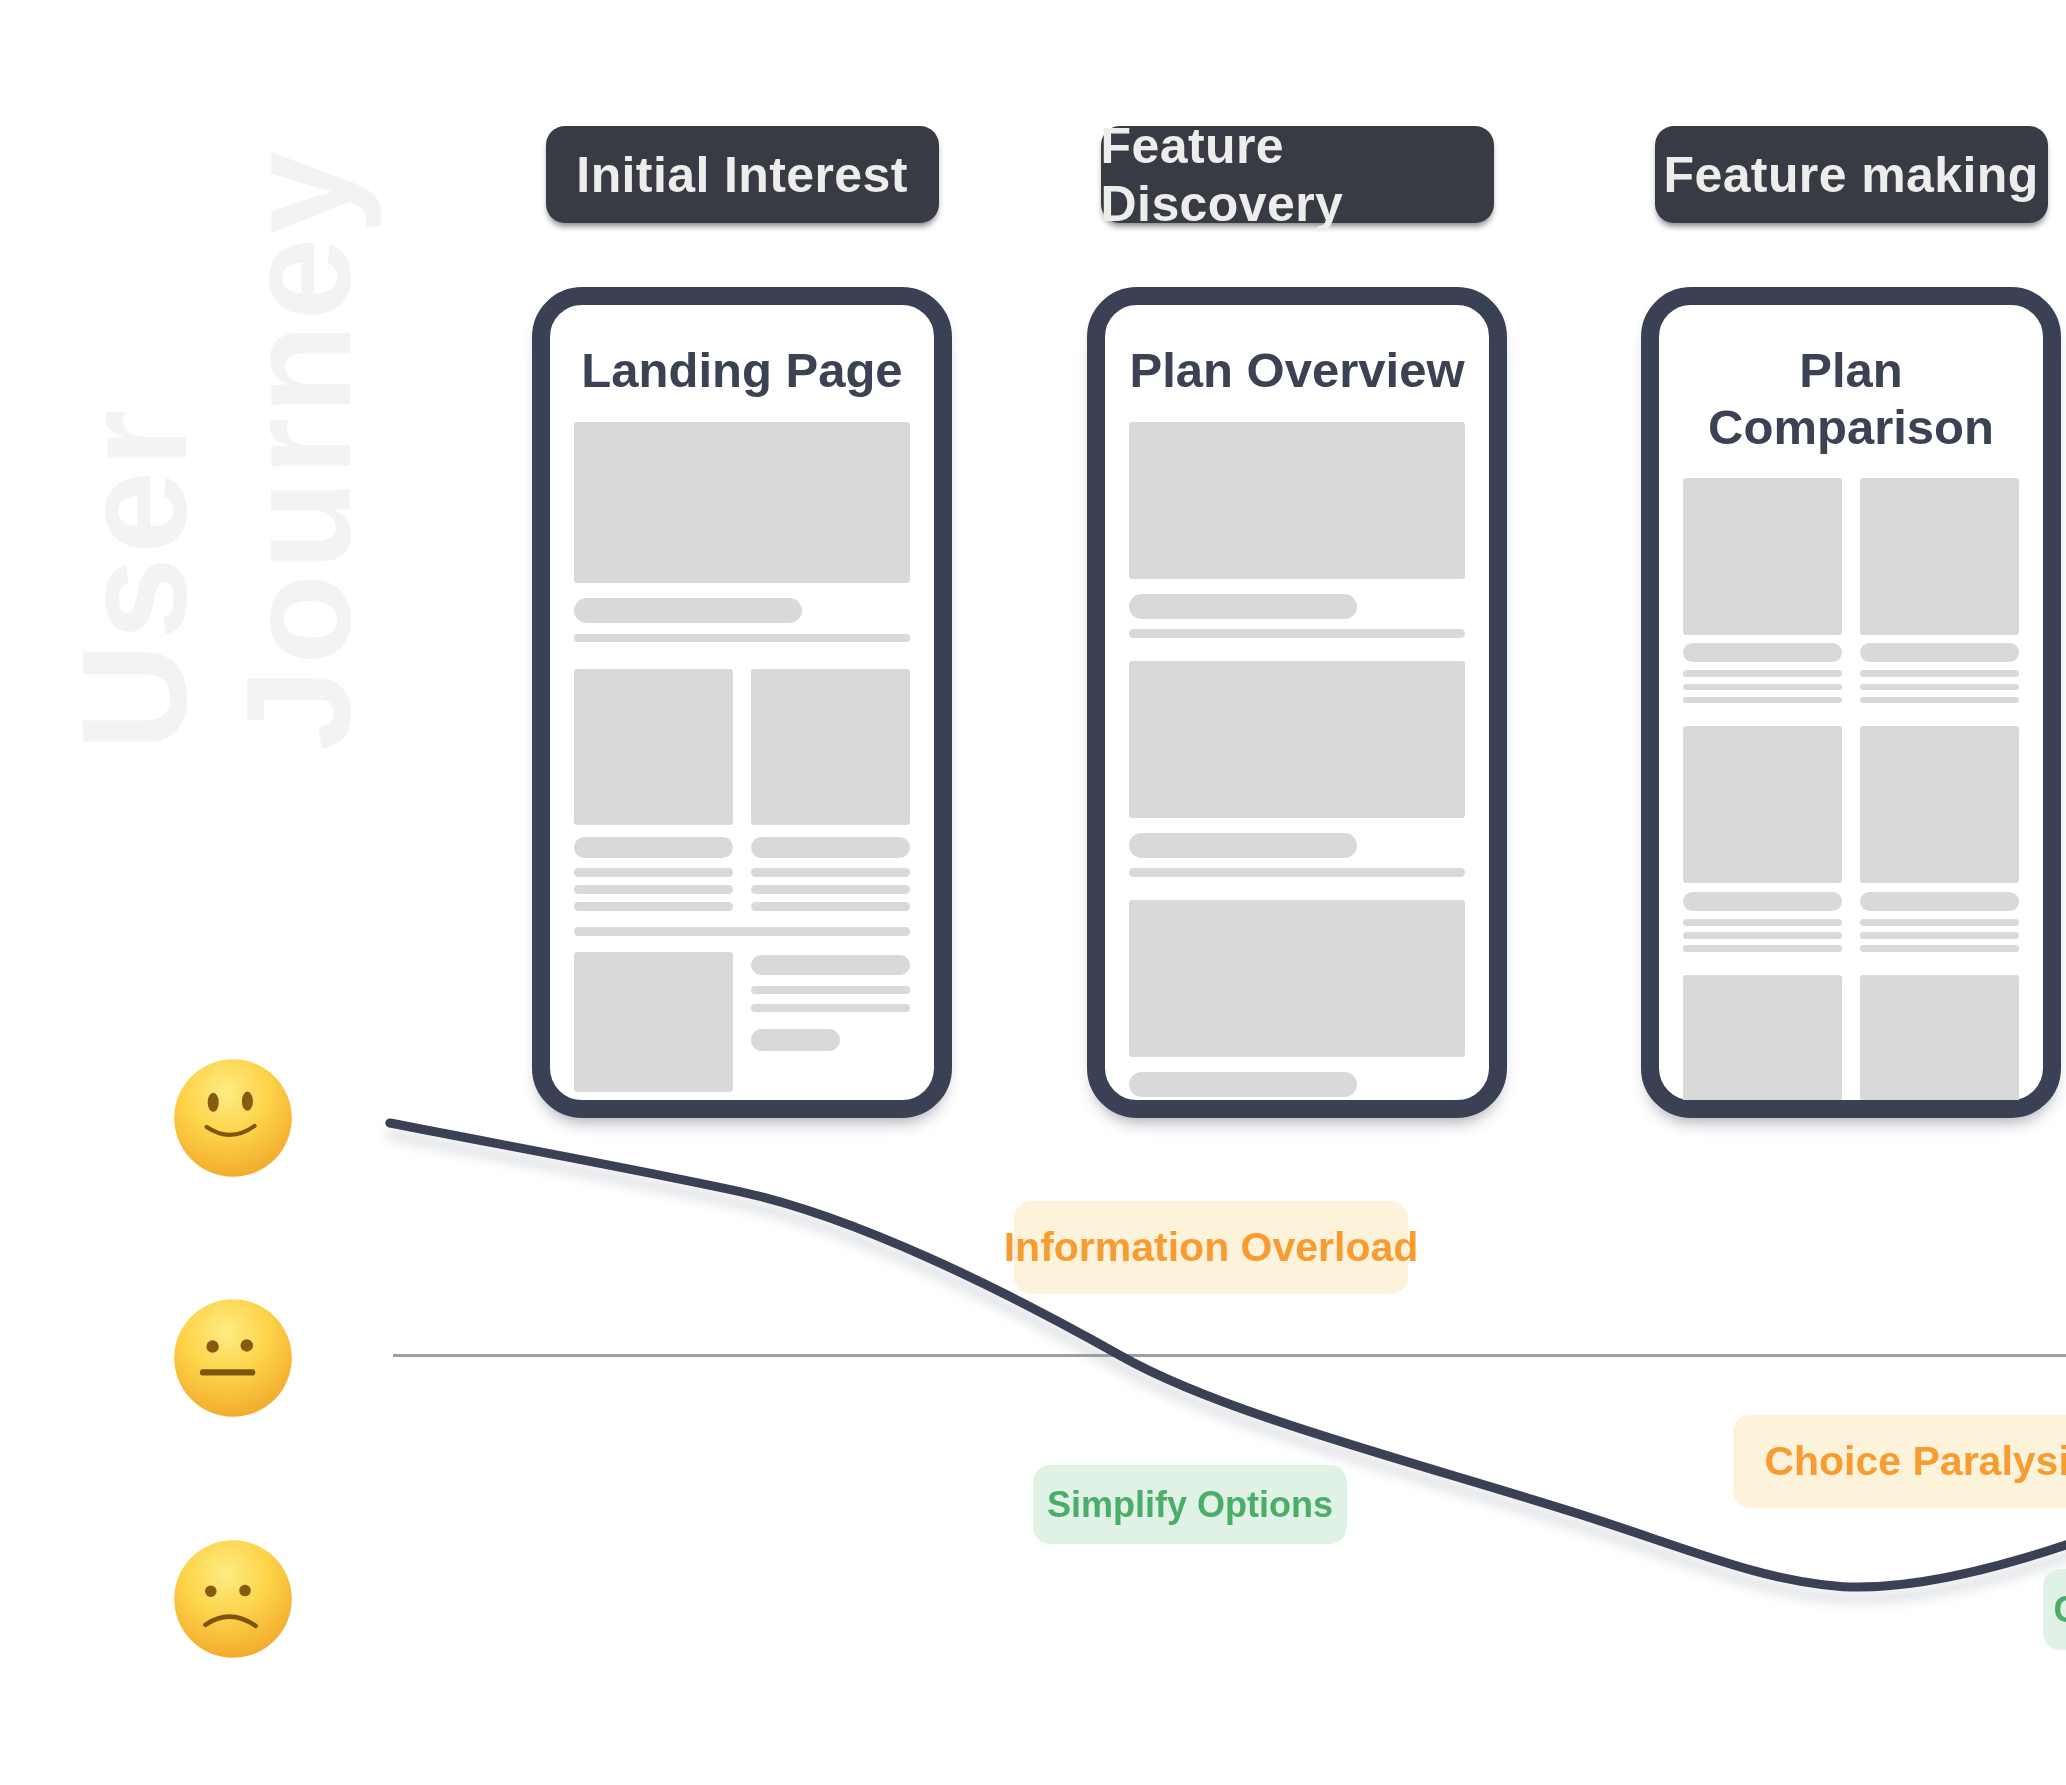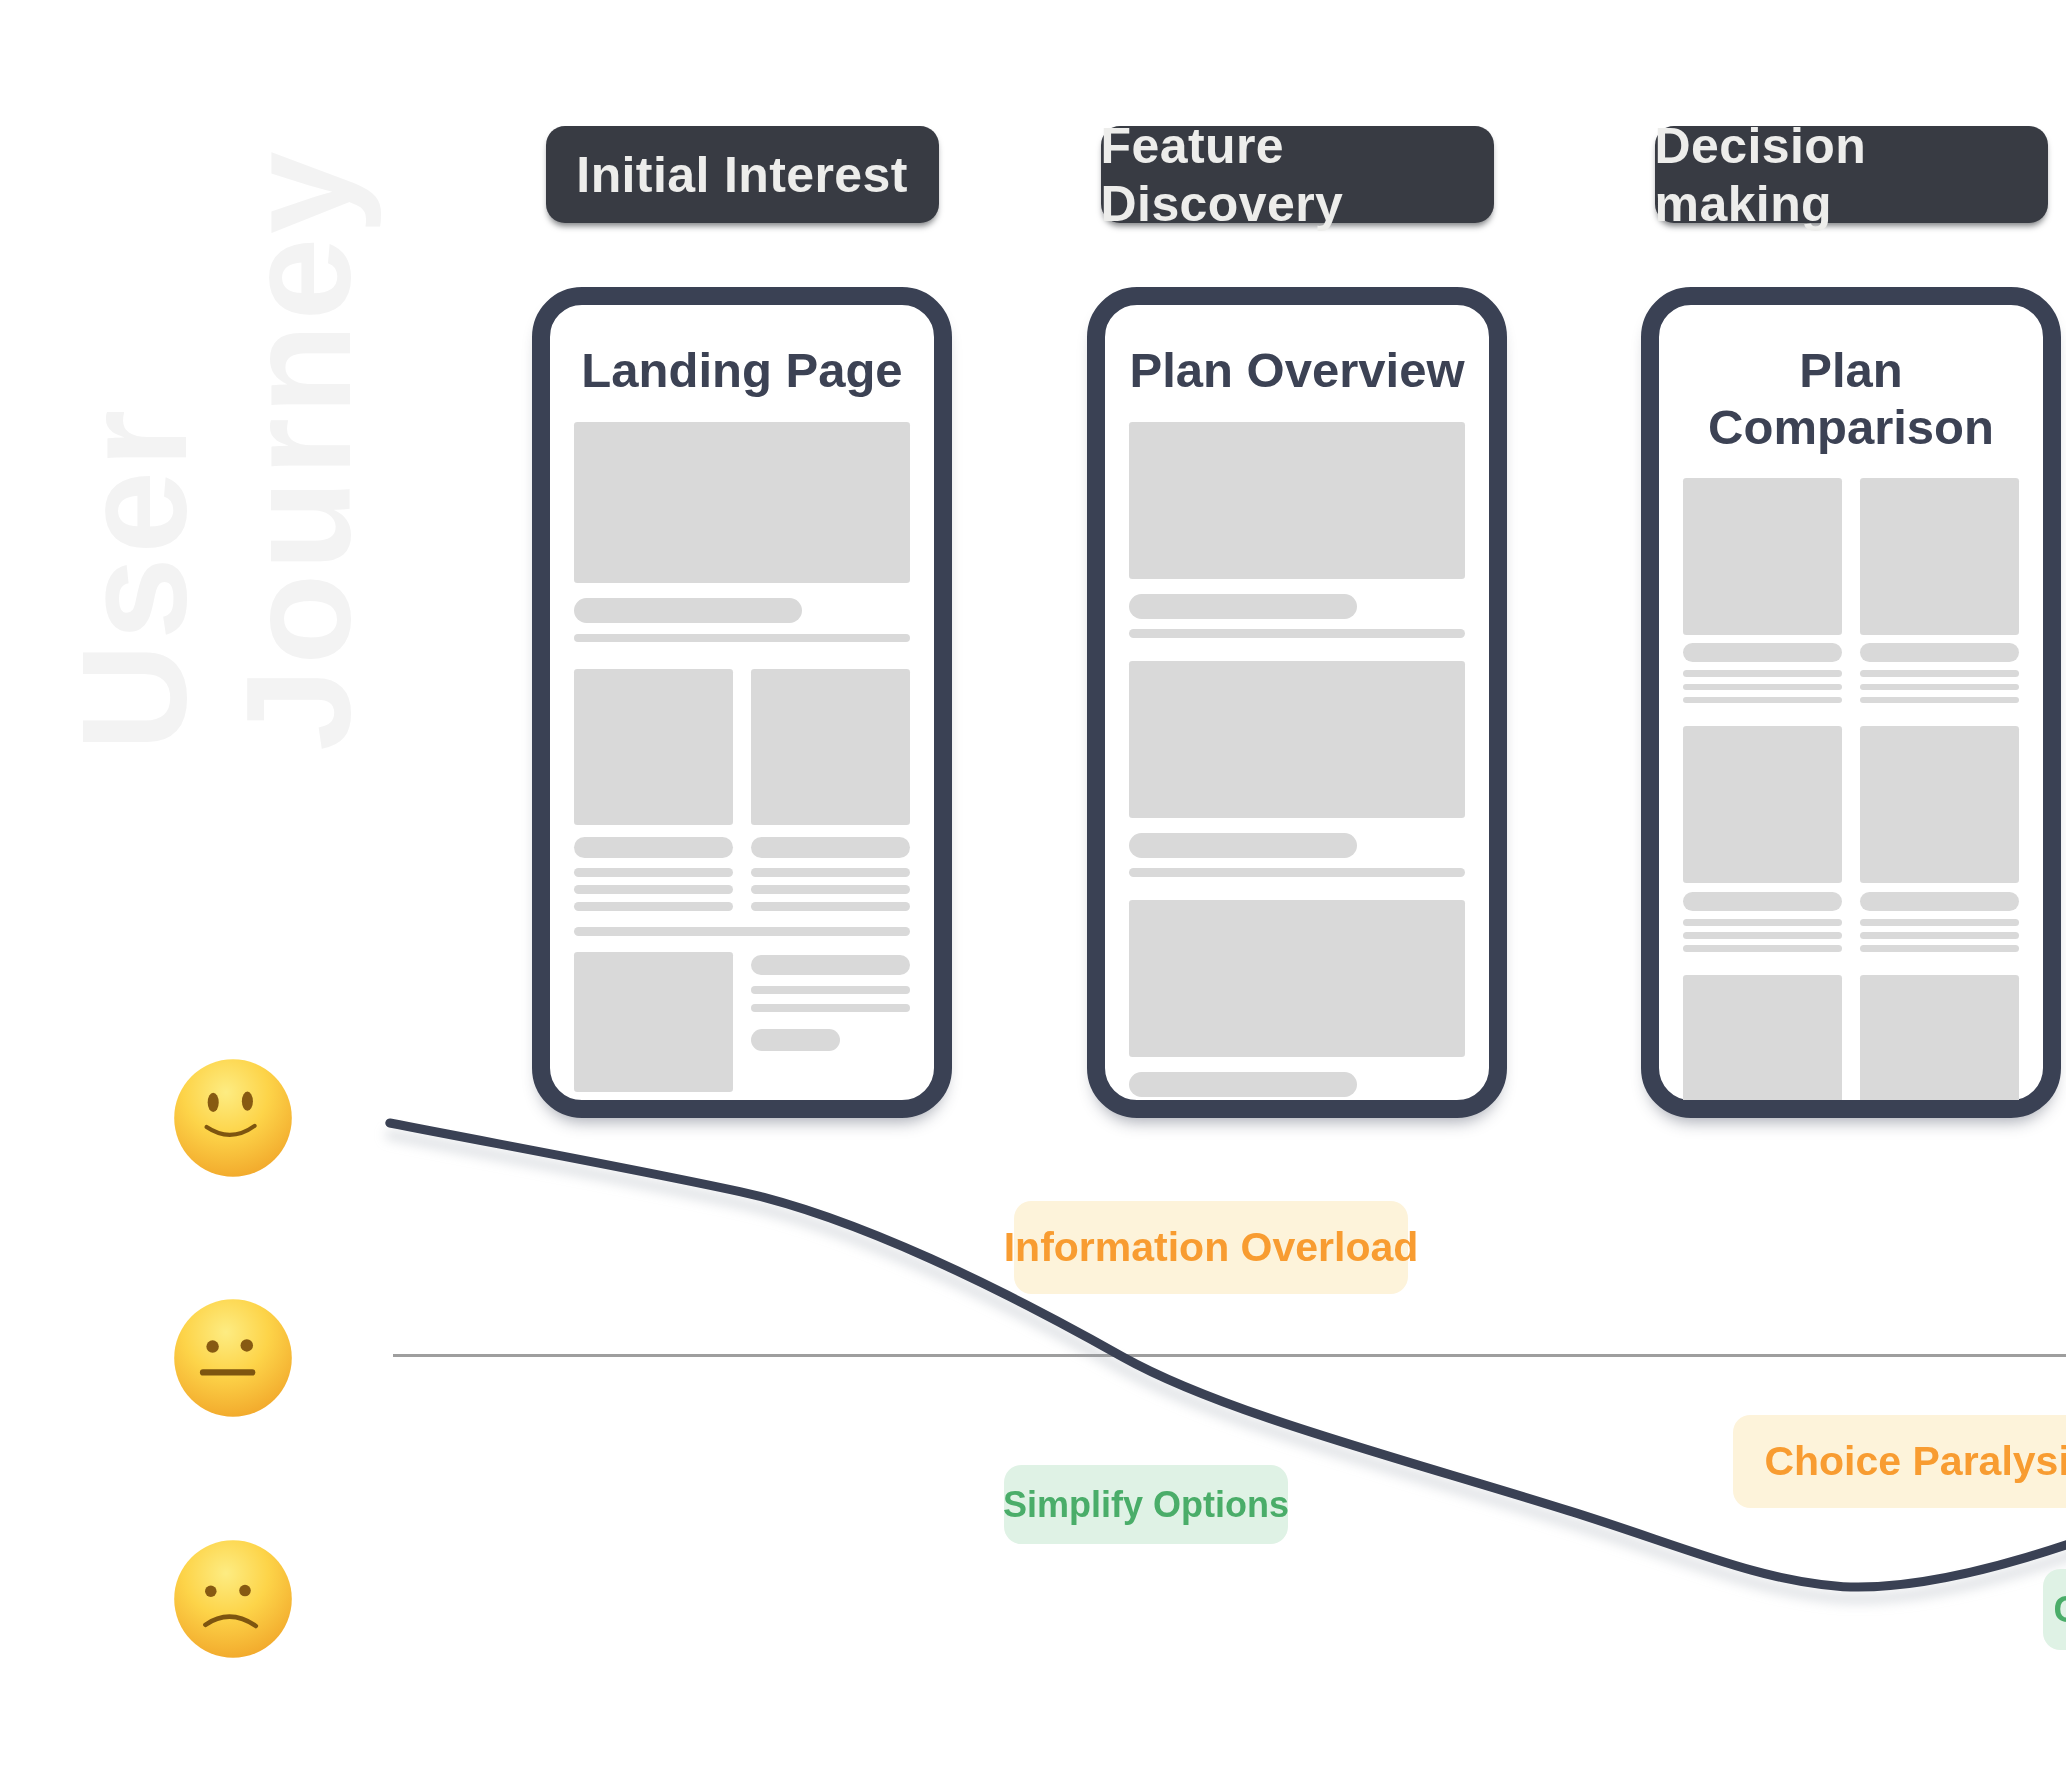--- a/index.html
+++ b/index.html
@@ -59,21 +59,21 @@
   }
 
   .ann {
     position:absolute; display:flex; align-items:center; justify-content:center;
     font-weight:700; border-radius:17.4px; white-space:nowrap;
   }
   .ann.pain { background:#FDF3DA; color:#F89C31; font-size:41px; }
   .ann.suggestion { background:#DFF2E5; color:#4AAD69; font-size:36px; font-weight:600; }
   #ann-info   { left:1014px; top:1201px; width:394px; height:93px; }
   #ann-choice { left:1733px; top:1415px; width:391px;  height:93px; }
-  #ann-simplify { left:1004px; top:1465px; width:284px; height:79px; }
+  #ann-simplify { left:1033px; top:1465px; width:314px; height:79px; }
   #ann-clear    { left:2043px; top:1569px; width:331px; height:81px; }
 </style>
 </head>
 <body>
 
 <div class="canvas">
 
   <div class="watermark">
     <div>User</div>
     <div>Journey</div>
@@ -131,21 +131,21 @@
             <div class="l" style="margin-top:10.7px"></div>
             <div class="l" style="margin-top:9.5px"></div>
             <div class="p" style="height:22px;width:56%;margin-top:17.4px"></div>
           </div>
         </div>
       </div>
     </div>
   </div>
 
   <div class="stage" style="left:1641px">
-    <div class="stage-label">Decision making</div>
+    <div class="stage-label">Feature making</div>
     <div class="phone">
       <div class="phone-inner">
         <div class="phone-title">Plan Comparison</div>
 
         <div class="row">
           <div class="c">
             <div class="r" style="height:157px"></div>
             <div class="p" style="height:19px;margin-top:8.3px"></div>
             <div class="l" style="height:6.6px;margin-top:8.3px"></div>
             <div class="l" style="height:6.6px;margin-top:6.6px"></div>

